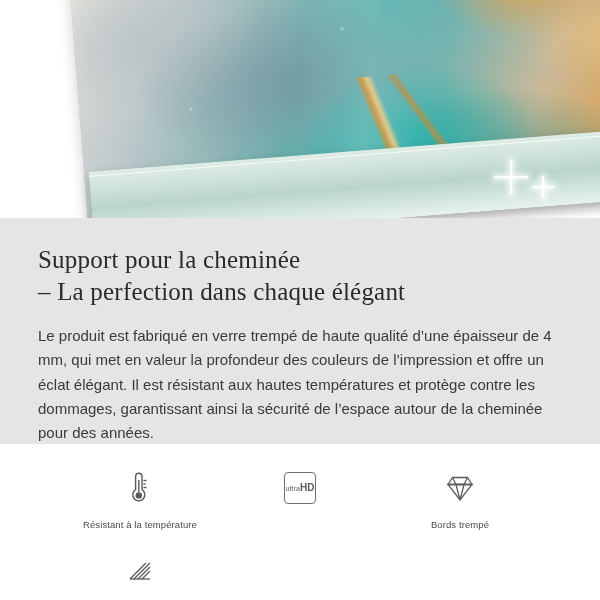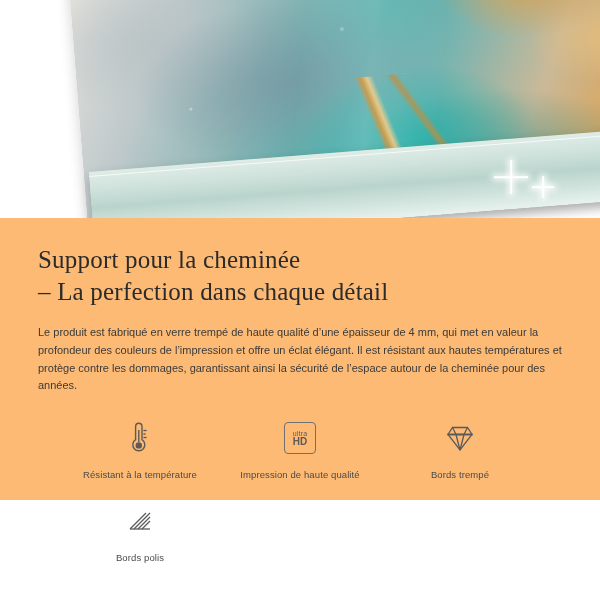--- a/index.html
+++ b/index.html
@@ -9,22 +9,22 @@
   body {
     width: 600px;
     height: 600px;
     background: #ffffff;
     font-family: "Liberation Sans", sans-serif;
     overflow: hidden;
   }
   .page {
     position: relative;
     width: 600px;
-    height: 500px;
-    background: #fdba74;
+    height: 444px;
+    background: #e5e5e5;
     box-sizing: border-box;
   }
 
   
   .hero {
     position: relative;
     width: 600px;
     height: 218px;
     overflow: hidden;
     background: #ffffff;
@@ -124,21 +124,21 @@
     font-size: 25px;
     line-height: 1.28;
     color: #2b2b2b;
     font-weight: 400;
     margin: 14px 0 16px 0;
     letter-spacing: 0.2px;
   }
   .headline .line2 { display: block; }
   .body-copy {
     font-family: "Liberation Sans", sans-serif;
-    font-size: 11px;
+    font-size: 15px;
     line-height: 1.62;
     color: #3a3a3a;
     margin: 0 0 6px 0;
     max-width: 528px;
   }
 
   
   .features {
     display: grid;
     grid-template-columns: repeat(3, 1fr);
@@ -167,21 +167,21 @@
     color: #4a4a4a;
     line-height: 1.3;
     letter-spacing: 0.1px;
   }
   .ultrahd-box {
     width: 30px;
     height: 30px;
     border: 1.4px solid #6f6f6f;
     border-radius: 4px;
     display: flex;
-    flex-direction: column;
+    flex-direction: row;
     align-items: center;
     justify-content: center;
     color: #5a5a5a;
   }
   .ultrahd-box .u1 { font-size: 7px; line-height: 1; letter-spacing: .2px; }
   .ultrahd-box .u2 { font-size: 10px; line-height: 1.05; font-weight: bold; }
 </style>
 </head>
 <body>
 
@@ -195,21 +195,21 @@
     <div class="plate-edge">
       <div class="plate-edge-line"></div>
     </div>
     <div class="sparkle sparkle-1"></div>
     <div class="sparkle sparkle-2"></div>
   </div>
 
   <div class="content">
     <h1 class="headline">
       <span>Support pour la cheminée</span>
-      <span class="line2">– La perfection dans chaque détail</span>
+      <span class="line2">– La perfection dans chaque élégant</span>
     </h1>
     <p class="body-copy">Le produit est fabriqué en verre trempé de haute qualité d’une épaisseur de 4 mm, qui met en valeur la profondeur des couleurs de l’impression et offre un éclat élégant. Il est résistant aux hautes températures et protège contre les dommages, garantissant ainsi la sécurité de l’espace autour de la cheminée pour des années.</p>
 
     <div class="features">
 
       <div class="feature">
         <div class="feature-icon">
           <svg width="40" height="40" viewBox="0 0 40 40" fill="none" stroke="#5a5a5a" stroke-width="1.4">
             <path d="M22 8.5a3.2 3.2 0 0 0-6.4 0v13.2a6 6 0 1 0 6.4 0z"></path>
             <line x1="18.8" y1="12" x2="18.8" y2="24"></line>
@@ -222,21 +222,20 @@
         <div class="feature-label">Résistant à la température</div>
       </div>
 
       <div class="feature">
         <div class="feature-icon">
           <div class="ultrahd-box">
             <span class="u1">ultra</span>
             <span class="u2">HD</span>
           </div>
         </div>
-        <div class="feature-label">Impression de haute qualité</div>
       </div>
 
 
       <div class="feature">
         <div class="feature-icon">
           <svg width="40" height="40" viewBox="0 0 40 40" fill="none" stroke="#5a5a5a" stroke-width="1.3">
             <path d="M8 16.5h24L20 32z"></path>
             <path d="M12.5 9.5h15l4.5 7H8z"></path>
             <path d="M12.5 9.5 16 16.5 20 32l4-15.5 3.5-7"></path>
             <path d="M16 16.5h8"></path>

